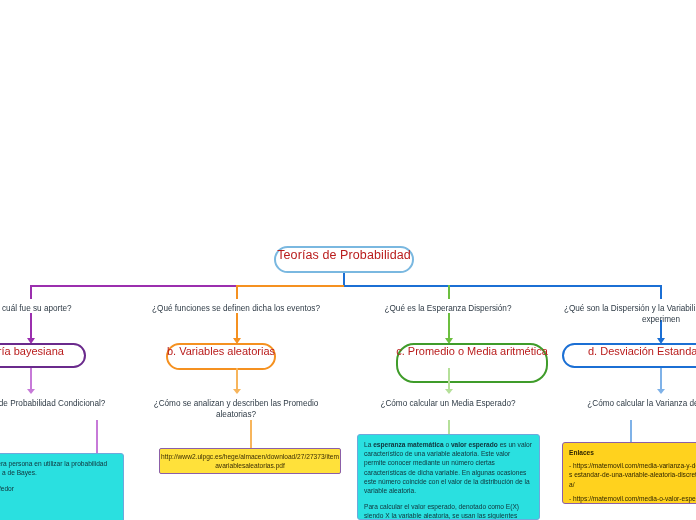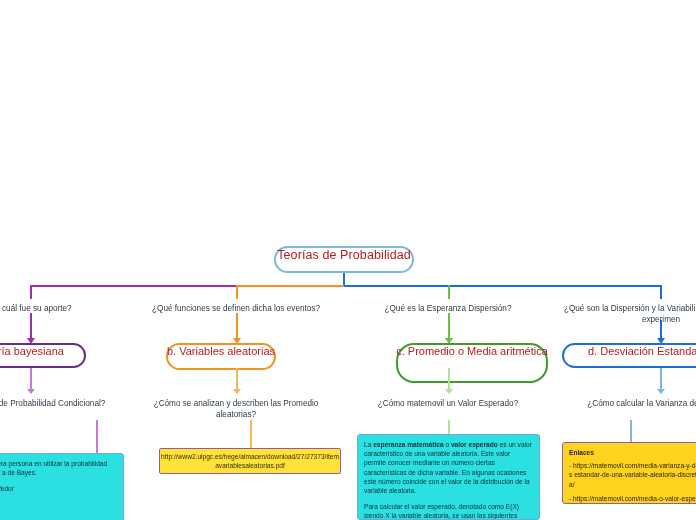--- a/index.html
+++ b/index.html
@@ -161,21 +161,21 @@
 
   <div class="qlabel" style="left:348px; top:303px; width:200px;">¿Qué es la Esperanza Dispersión?</div>
 
   <div class="node branch-node" style="left:372px; top:343px; width:152px; height:40px; border-color:#3f9c2a;margin-left:24px;">
     <span>c. Promedio o Media aritmética</span>
   </div>
 
   <div class="conn vline" style="left:448px; top:368px; height:22px; background:#b5e09a;"></div>
   <div class="arrow" style="left:445px; top:389px; border-top:5px solid #b5e09a;"></div>
 
-  <div class="qlabel" style="left:363px; top:398px; width:170px;">¿Cómo matemovil un Valor Esperado?</div>
+  <div class="qlabel" style="left:363px; top:398px; width:170px;">¿Cómo calcular un Media Esperado?</div>
 
   <div class="conn vline" style="left:448px; top:420px; height:15px; background:#b5e09a;"></div>
 
   <div class="notebox cyan" style="left:357px; top:434px; width:183px; height:86px;">
     <p>
       <span>La </span><b>esperanza matemática</b><span> o </span><b>valor esperado</b><span> es un valor característico de una variable aleatoria. Este valor permite conocer mediante un número ciertas características de dicha variable. En algunas ocasiones este número coincide con el valor de la distribución de la variable aleatoria.</span>
     </p>
     <p>Para calcular el valor esperado, denotado como E(X) siendo X la variable aleatoria, se usan las siguientes fórmulas:</p>
   </div>
 

